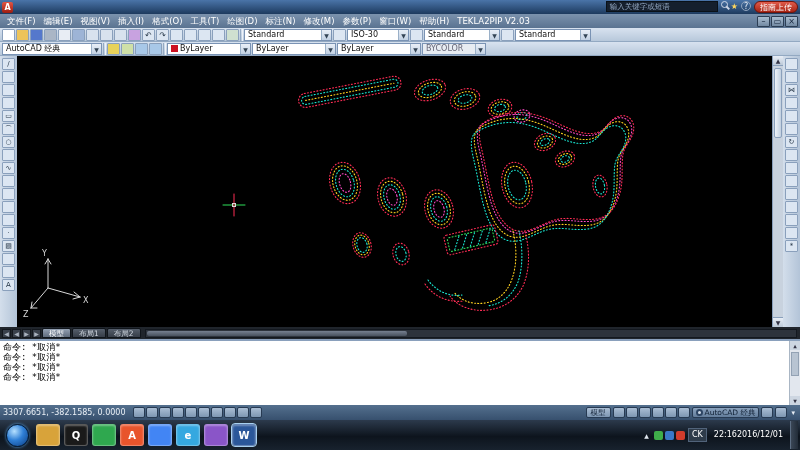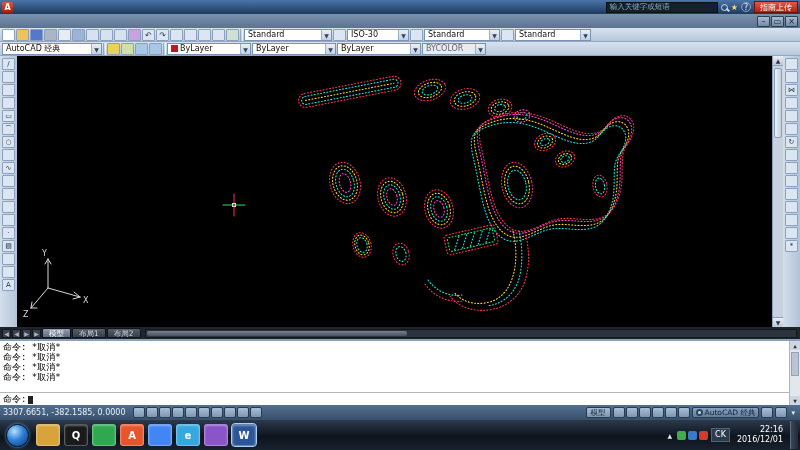--- a/index.html
+++ b/index.html
@@ -4,27 +4,27 @@
 <style>
   *{box-sizing:border-box;margin:0;padding:0}
   body{width:800px;height:450px;font-family:"DejaVu Sans","Liberation Sans",sans-serif;overflow:hidden}
   .screen{position:relative;width:800px;height:450px;background:#000;overflow:hidden}
 
   
   .titlebar{height:14px;background:linear-gradient(#4a74a8,#1d3a5e);display:flex;align-items:center;color:#fff;font-size:9px;padding:0 2px;gap:3px;position:relative}
   .app-logo{width:11px;height:11px;background:linear-gradient(#e05545,#9e1d10);border-radius:2px;color:#fff;font-size:8px;font-weight:bold;text-align:center;line-height:11px;flex:0 0 auto}
   .title-center{position:absolute;left:150px;right:260px;text-align:center;white-space:nowrap;pointer-events:none}
   .title-center span{padding:0 10px}
-  .ic-cluster{margin-left:auto;display:flex;align-items:center;gap:3px}
+  .ic-cluster{margin-left:auto;display:flex;gap:3px}
   .search-box{width:112px;height:11px;background:#151f2d;border:1px solid #0a1118;color:#93a7c0;font-size:7.5px;display:flex;align-items:center;padding:0 3px;overflow:hidden;white-space:nowrap}
   .mag{width:7px;height:7px;border:1.5px solid #cfd8e8;border-radius:50%;position:relative;flex:0 0 auto}
   .mag::after{content:"";position:absolute;width:4px;height:1.5px;background:#cfd8e8;transform:rotate(45deg);right:-3px;bottom:-1px}
   .tb-ico{font-size:8px;color:#ffd75e;line-height:11px}
   .tb-q{font-size:8px;color:#e8eef6;border:1px solid #8fa3bd;border-radius:50%;width:10px;height:10px;line-height:9px;text-align:center}
-  .upload-btn{background:linear-gradient(#e05a4a,#a82414);border:1px solid #70140a;border-radius:0;color:#fff;font-size:8px;height:12px;line-height:11px;padding:0 5px;white-space:nowrap}
+  .upload-btn{background:linear-gradient(#e05a4a,#a82414);border:1px solid #70140a;border-radius:6px;color:#fff;font-size:8px;height:12px;line-height:11px;padding:0 5px;white-space:nowrap}
 
   
   .menubar{height:14px;background:linear-gradient(#7b92ad,#5a7391);display:flex;align-items:center;font-size:8.5px;color:#fff;padding-left:3px;white-space:nowrap}
   .menu-item{padding:0 4px;height:14px;line-height:14px;cursor:default}
   .win-ctrls{margin-left:auto;display:flex;gap:1px;padding-right:2px}
   .wc{width:13px;height:11px;background:linear-gradient(#a9bccf,#7289a2);border:1px solid #2c3e54;color:#13233a;font-size:8px;line-height:10px;text-align:center;border-radius:1px}
 
   
   .toolbar{height:14px;background:linear-gradient(#d8e2ef,#b7c8db);display:flex;align-items:center;gap:1px;padding:0 2px;border-bottom:1px solid #93a9c2;white-space:nowrap}
   .tbi{width:13px;height:12px;border:1px solid #8aa0bc;background:#dce6f2;font-size:8px;line-height:11px;text-align:center;color:#234;flex:0 0 auto;border-radius:1px}
@@ -81,21 +81,21 @@
   
   .taskbar{height:30px;background:linear-gradient(#2c3a4c,#0d141d 55%,#18222e);display:flex;align-items:center;gap:3px;padding:0 2px}
   .orb{width:23px;height:23px;border-radius:50%;background:radial-gradient(circle at 35% 30%,#b5e0ff,#2f7fd6 45%,#0a3a7e);border:1px solid #041f3e;box-shadow:0 0 3px #5aa0e0;margin:0 4px;flex:0 0 auto}
   .tk-icons{display:flex;gap:4px;align-items:center}
   .tk{width:24px;height:22px;border-radius:3px;display:flex;align-items:center;justify-content:center;color:#fff;font-size:10px;font-weight:bold;border:1px solid rgba(255,255,255,.28);box-shadow:inset 0 1px 2px rgba(255,255,255,.35)}
   .tk.active{outline:1px solid #a8d0f0;background-image:linear-gradient(rgba(255,255,255,.3),rgba(255,255,255,.02))}
   .tray{margin-left:auto;display:flex;align-items:center;gap:3px;color:#dfe6ee}
   .tray-arrow{font-size:6px;padding:0 2px}
   .trayic{width:9px;height:9px;border-radius:2px;flex:0 0 auto}
   .ime{padding:0 3px;background:#2e3b4a;border:1px solid #51637a;font-size:8px;height:14px;line-height:12px;color:#fff}
-  .clock{display:flex;flex-direction:column;align-items:flex-end;font-size:8px;line-height:10px;padding:0 4px;color:#fff}
+  .clock{display:flex;flex-direction:row;align-items:flex-end;font-size:8px;line-height:10px;padding:0 4px;color:#fff}
   .showdesk{width:8px;height:28px;background:linear-gradient(90deg,#3a4656,#222c38);border-left:1px solid #5c6d82;flex:0 0 auto}
 </style>
 </head>
 <body>
 
 <div class="screen">
 
   <div class="titlebar">
     <div class="app-logo">A</div>
     <div class="ic-cluster">
@@ -103,20 +103,35 @@
         <span>输入关键字或短语</span>
       </div>
       <span class="mag"></span>
       <span class="tb-ico">★</span>
       <span class="tb-q">?</span>
       <span class="upload-btn">指南上传</span>
     </div>
   </div>
 
   <div class="menubar">
+    <span style="display:flex">
+        <div class="menu-item">文件(F)</div>
+        <div class="menu-item">编辑(E)</div>
+        <div class="menu-item">视图(V)</div>
+        <div class="menu-item">插入(I)</div>
+        <div class="menu-item">格式(O)</div>
+        <div class="menu-item">工具(T)</div>
+        <div class="menu-item">绘图(D)</div>
+        <div class="menu-item">标注(N)</div>
+        <div class="menu-item">修改(M)</div>
+        <div class="menu-item">参数(P)</div>
+        <div class="menu-item">窗口(W)</div>
+        <div class="menu-item">帮助(H)</div>
+        <div class="menu-item">TEKLA2PIP V2.03</div>
+      </span>
     <div class="win-ctrls">
       <span class="wc">–</span>
       <span class="wc">▭</span>
       <span class="wc">×</span>
     </div>
   </div>
 
   <div class="toolbar">
     <span style="display:flex;gap:1px">
         <div class="tbi" style="background: rgb(255, 255, 255);"></div>
@@ -382,23 +397,20 @@
       </div>
   </div>
 
   <div class="cmdwin">
     <div class="cmd-history">
         <div class="cmd-line">命令: *取消*</div>
         <div class="cmd-line">命令: *取消*</div>
         <div class="cmd-line">命令: *取消*</div>
         <div class="cmd-line">命令: *取消*</div>
       </div>
-    <div class="cmd-prompt-row">
-      <span>命令:</span><span class="caret"></span>
-    </div>
     <div class="cmd-vscroll">
       <div class="cv-up">▲</div>
       <div class="cv-th"></div>
       <div class="cv-dn">▼</div>
     </div>
   </div>
 
   <div class="statusbar">
     <span class="coords">3307.6651, -382.1585, 0.0000</span>
     <div class="stgroup">

